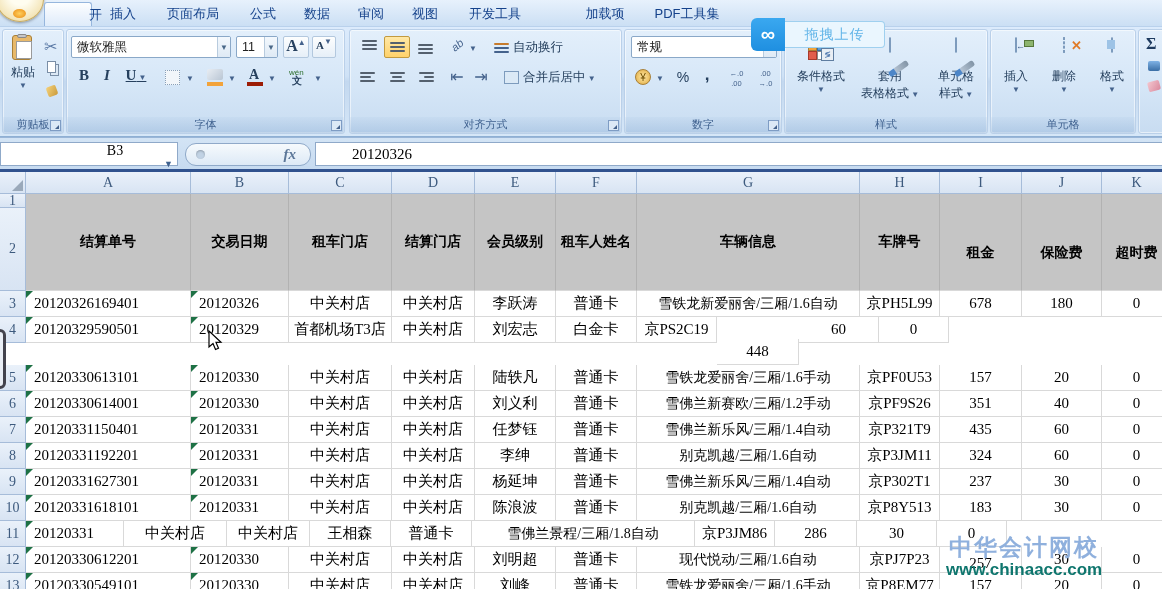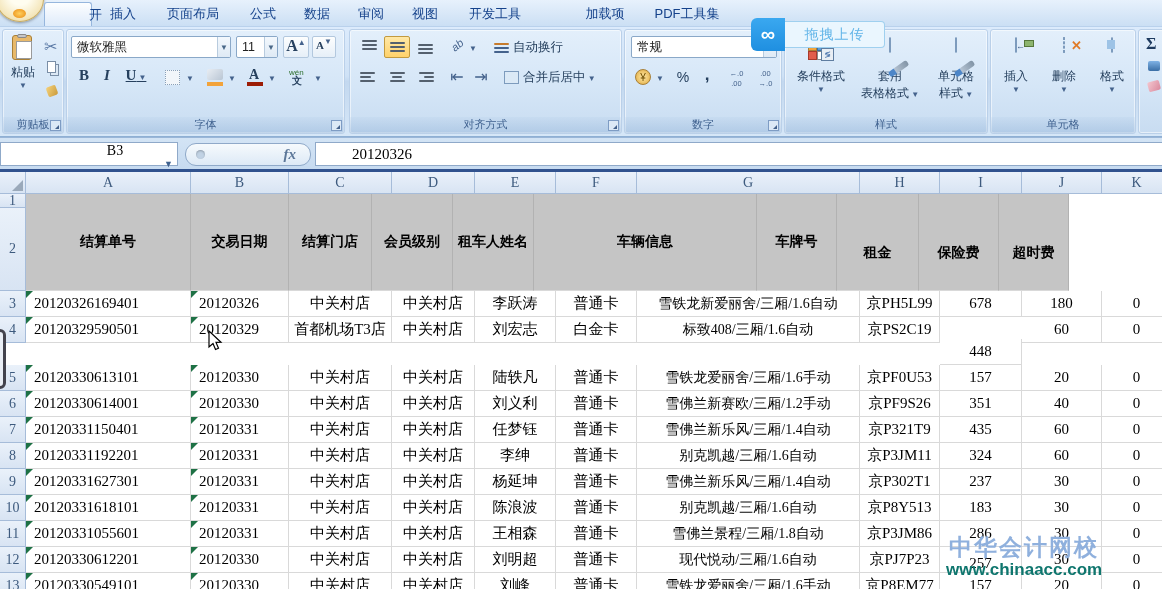--- a/index.html
+++ b/index.html
@@ -368,20 +368,23 @@
         <div class="" style="width: 26px; flex: 0 0 auto; display: flex; flex-direction: column;">
           <div class="rowhdr" style="width: 26px; height: 14px;">1</div>
           <div class="rowhdr" style="width: 26px; height: 83px;">2</div>
         </div>
         <div class="cell head" style="width: 165px; height: 97px;">
           <span style="width: 100%;">结算单号</span>
         </div>
         <div class="cell head" style="width: 98px; height: 97px;">
           <span style="width: 100%;">交易日期</span>
         </div>
+        <div class="cell head" style="width: 103px; height: 97px;">
+          <span style="width: 100%;">租车门店</span>
+        </div>
         <div class="cell head" style="width: 83px; height: 97px;">
           <span style="width: 100%;">结算门店</span>
         </div>
         <div class="cell head" style="width: 81px; height: 97px;">
           <span style="width: 100%;">会员级别</span>
         </div>
         <div class="cell head" style="width: 81px; height: 97px;">
           <span style="width: 100%;">租车人姓名</span>
         </div>
         <div class="cell head" style="width: 223px; height: 97px;">
@@ -453,23 +456,20 @@
         </div>
         <div class="cell" style="width: 83px; height: 26px; justify-content: center;">
           <span>中关村店</span>
         </div>
         <div class="cell" style="width: 81px; height: 26px; justify-content: center;">
           <span>刘宏志</span>
         </div>
         <div class="cell" style="width: 81px; height: 26px; justify-content: center;">
           <span>白金卡</span>
         </div>
-        <div class="cell" style="width: 223px; height: 26px; justify-content: center; font-size: 14px;">
-          <span>标致408/三厢/1.6自动</span>
-        </div>
         <div class="cell" style="width: 80px; height: 26px; justify-content: center;">
           <span>京PS2C19</span>
         </div>
         <div class="cell" style="width: 82px; height: 26px; justify-content: center; margin-top: 22px;">
           <span>448</span>
         </div>
         <div class="cell" style="width: 80px; height: 26px; justify-content: center;">
           <span>60</span>
         </div>
         <div class="cell" style="width: 70px; height: 26px; justify-content: center;">
@@ -699,24 +699,20 @@
         </div>
         <div class="cell" style="width: 80px; height: 26px; justify-content: center;">
           <span>30</span>
         </div>
         <div class="cell" style="width: 70px; height: 26px; justify-content: center;">
           <span>0</span>
         </div>
       </div>
       <div class="srow">
         <div class="rowhdr" style="width: 26px; height: 26px;">11</div>
-        <div class="cell" style="width: 165px; height: 26px; justify-content: flex-start; padding-left: 8px;">
-          <span class="gt"></span>
-          <span>20120331055601</span>
-        </div>
         <div class="cell" style="width: 98px; height: 26px; justify-content: flex-start; padding-left: 8px;">
           <span class="gt"></span>
           <span>20120331</span>
         </div>
         <div class="cell" style="width: 103px; height: 26px; justify-content: center;">
           <span>中关村店</span>
         </div>
         <div class="cell" style="width: 83px; height: 26px; justify-content: center;">
           <span>中关村店</span>
         </div>

